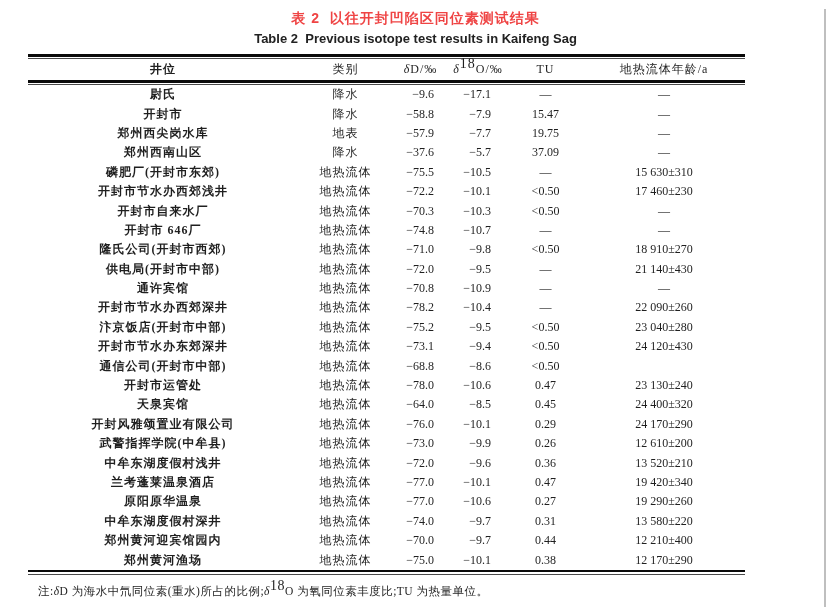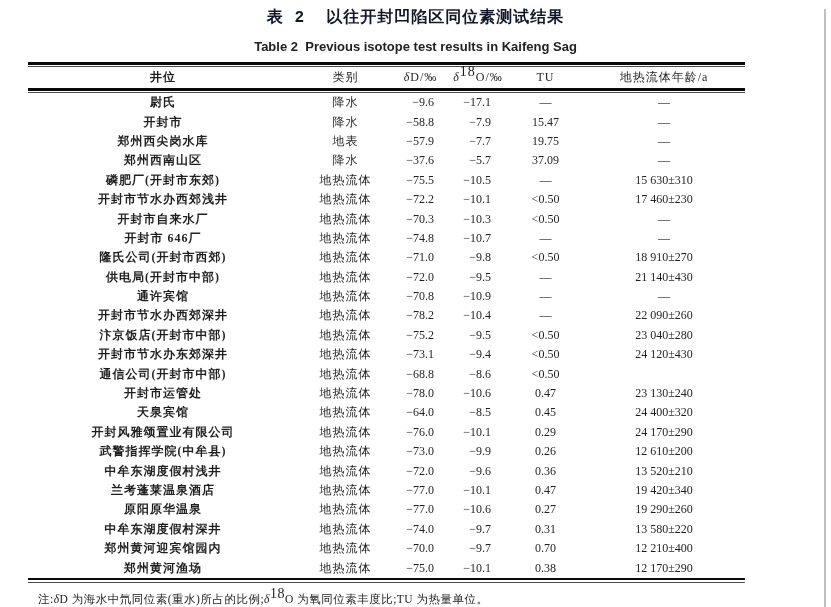--- a/index.html
+++ b/index.html
@@ -2,25 +2,25 @@
 <html><head>
 <meta charset="utf-8">
 <style>
   html,body{margin:0;padding:0;}
   body{
     width:831px;height:607px;background:#ffffff;position:relative;overflow:hidden;
     font-family:"Liberation Serif","DejaVu Serif",serif;color:#1f1f1f;
   }
   .page{position:relative;width:831px;height:607px;}
   .title-zh{
-    margin-top:9px;text-align:center;font-family:Liberation Mono, monospace;
-    font-weight:700;font-size:16px;line-height:18px;color:#0f172a;white-space:pre;letter-spacing:1px;
+    margin-top:9px;text-align:center;font-family:Liberation Sans, sans-serif;
+    font-weight:700;font-size:14px;line-height:18px;color:#ef4444;white-space:pre;letter-spacing:1px;
   }
   .title-en{
-    margin-top:11px;text-align:center;font-family:"Liberation Sans","DejaVu Sans",sans-serif;
+    margin-top:3px;text-align:center;font-family:"Liberation Sans","DejaVu Sans",sans-serif;
     font-weight:600;font-size:13px;line-height:17px;color:#222;white-space:pre;
   }
   .table{margin:7px 0 0 28px;width:717px;}
   .rule .thick{height:2.5px;background:#0a0a0a;}
   .rule .thin{height:1px;background:#4a4a4a;margin-top:1.5px;}
   .trow{
     display:grid;grid-template-columns:270px 95px 55px 60px 75px 162px;
     align-items:center;height:19.4px;font-size:12px;
   }
   .thead{height:21px;}
@@ -250,21 +250,21 @@
           <div class="cell c-dd">−74.0</div>
           <div class="cell c-d18o">−9.7</div>
           <div class="cell c-tu">0.31</div>
           <div class="cell c-age">13 580±220</div>
         </div>
         <div class="trow">
           <div class="cell c-well">郑州黄河迎宾馆园内</div>
           <div class="cell c-cat">地热流体</div>
           <div class="cell c-dd">−70.0</div>
           <div class="cell c-d18o">−9.7</div>
-          <div class="cell c-tu">0.70</div>
+          <div class="cell c-tu">0.44</div>
           <div class="cell c-age">12 210±400</div>
         </div>
         <div class="trow">
           <div class="cell c-well">郑州黄河渔场</div>
           <div class="cell c-cat">地热流体</div>
           <div class="cell c-dd">−75.0</div>
           <div class="cell c-d18o">−10.1</div>
           <div class="cell c-tu">0.38</div>
           <div class="cell c-age">12 170±290</div>
         </div>

